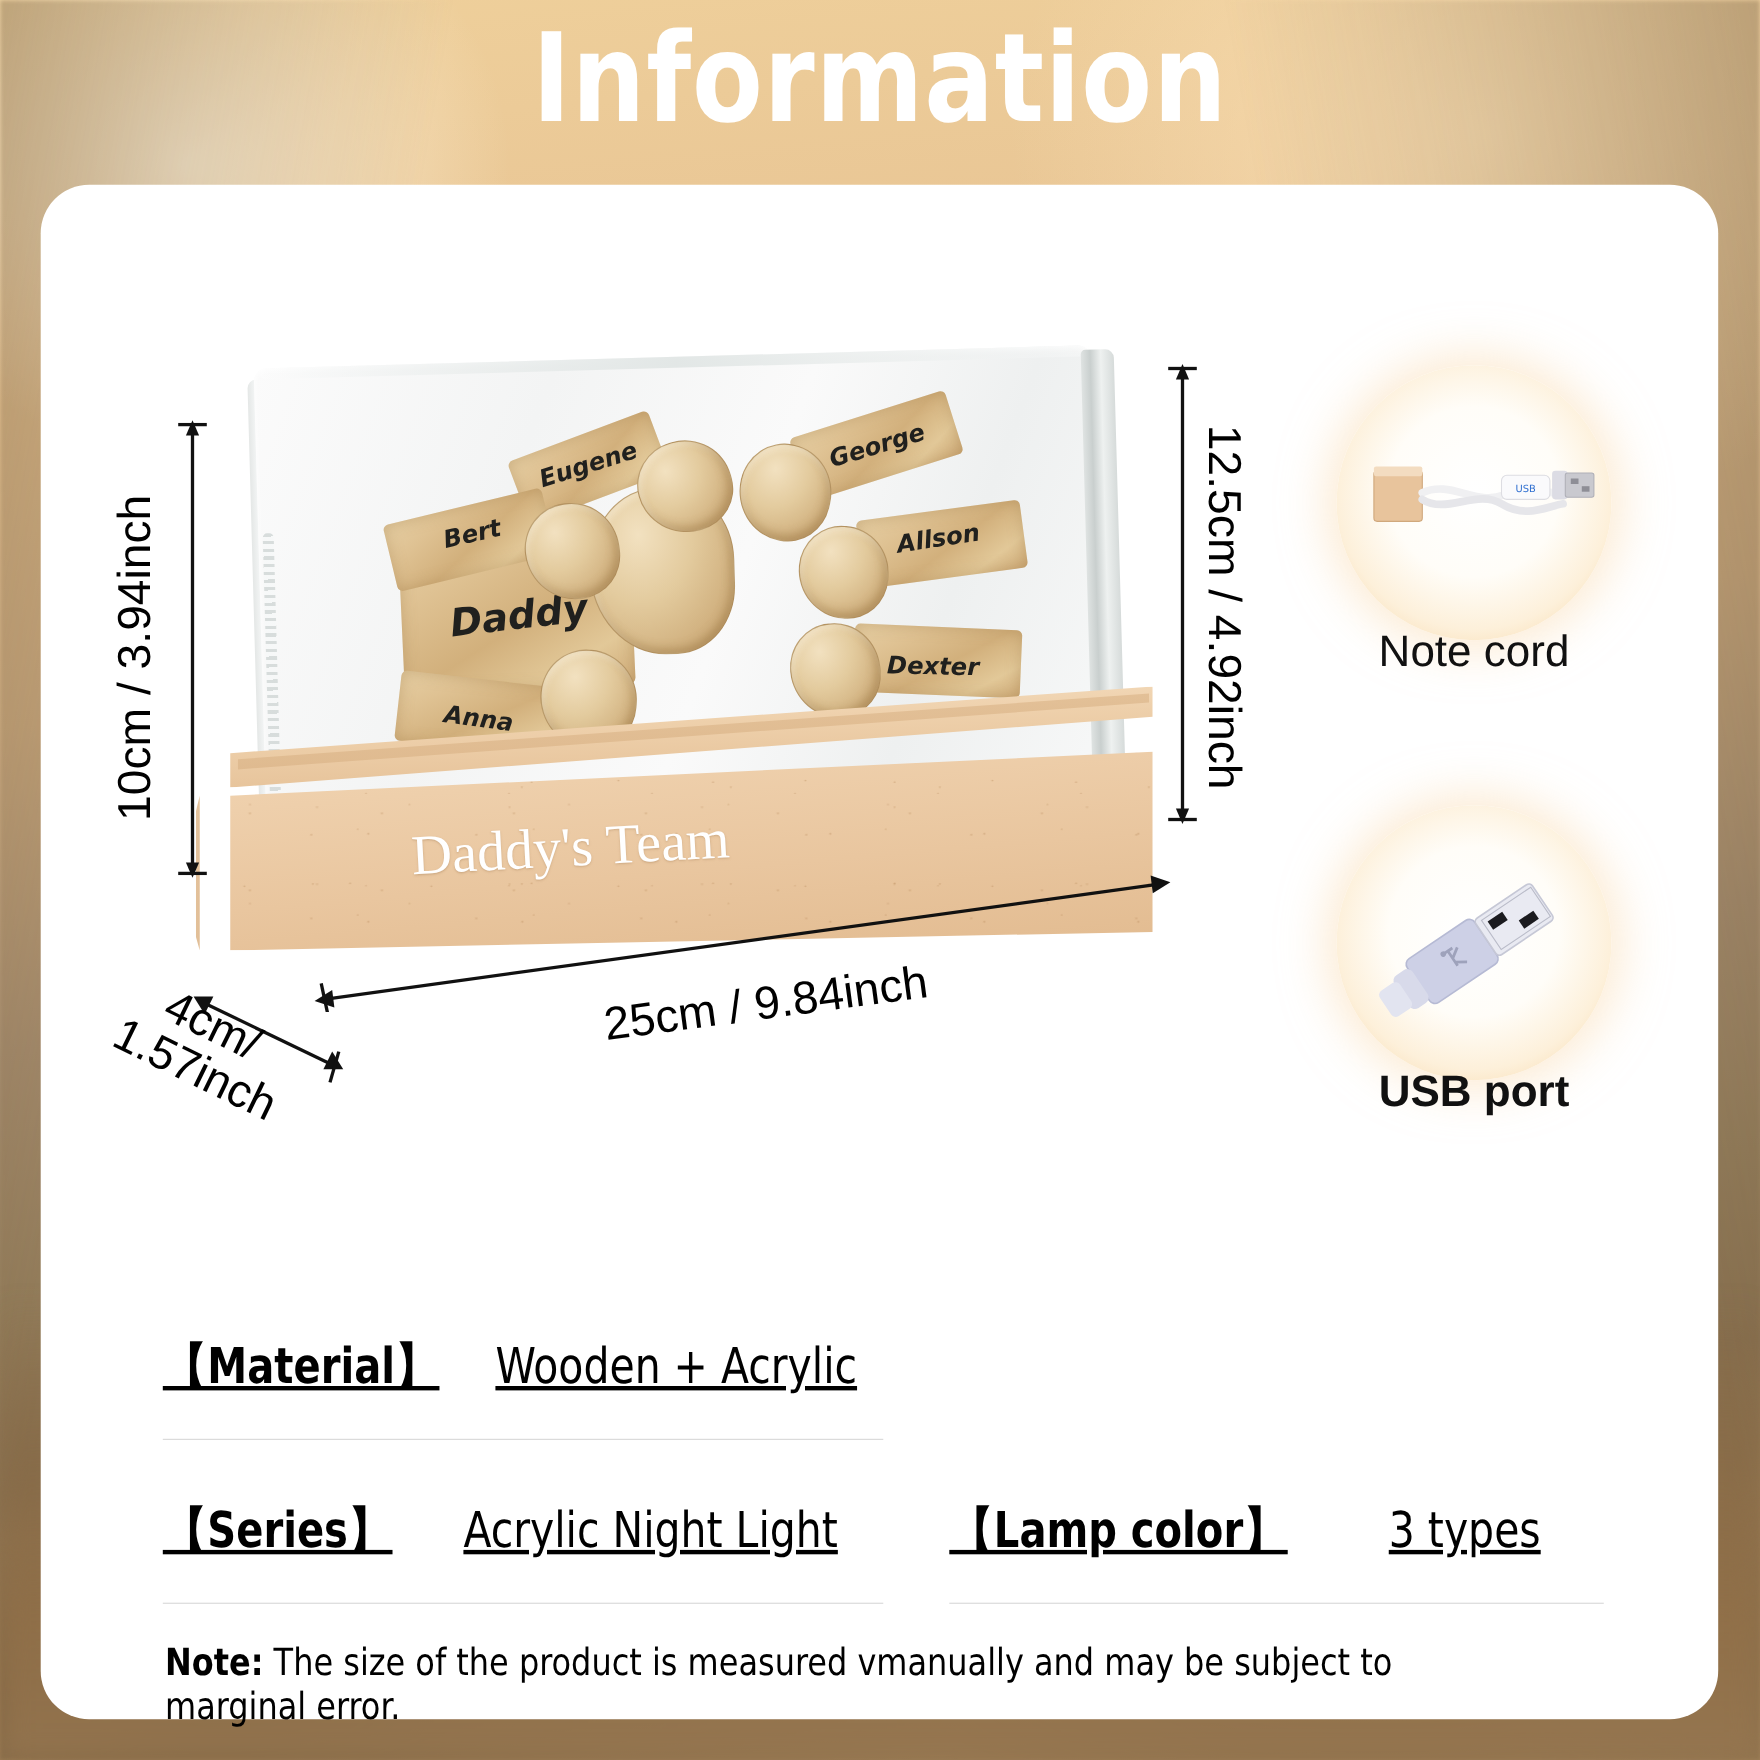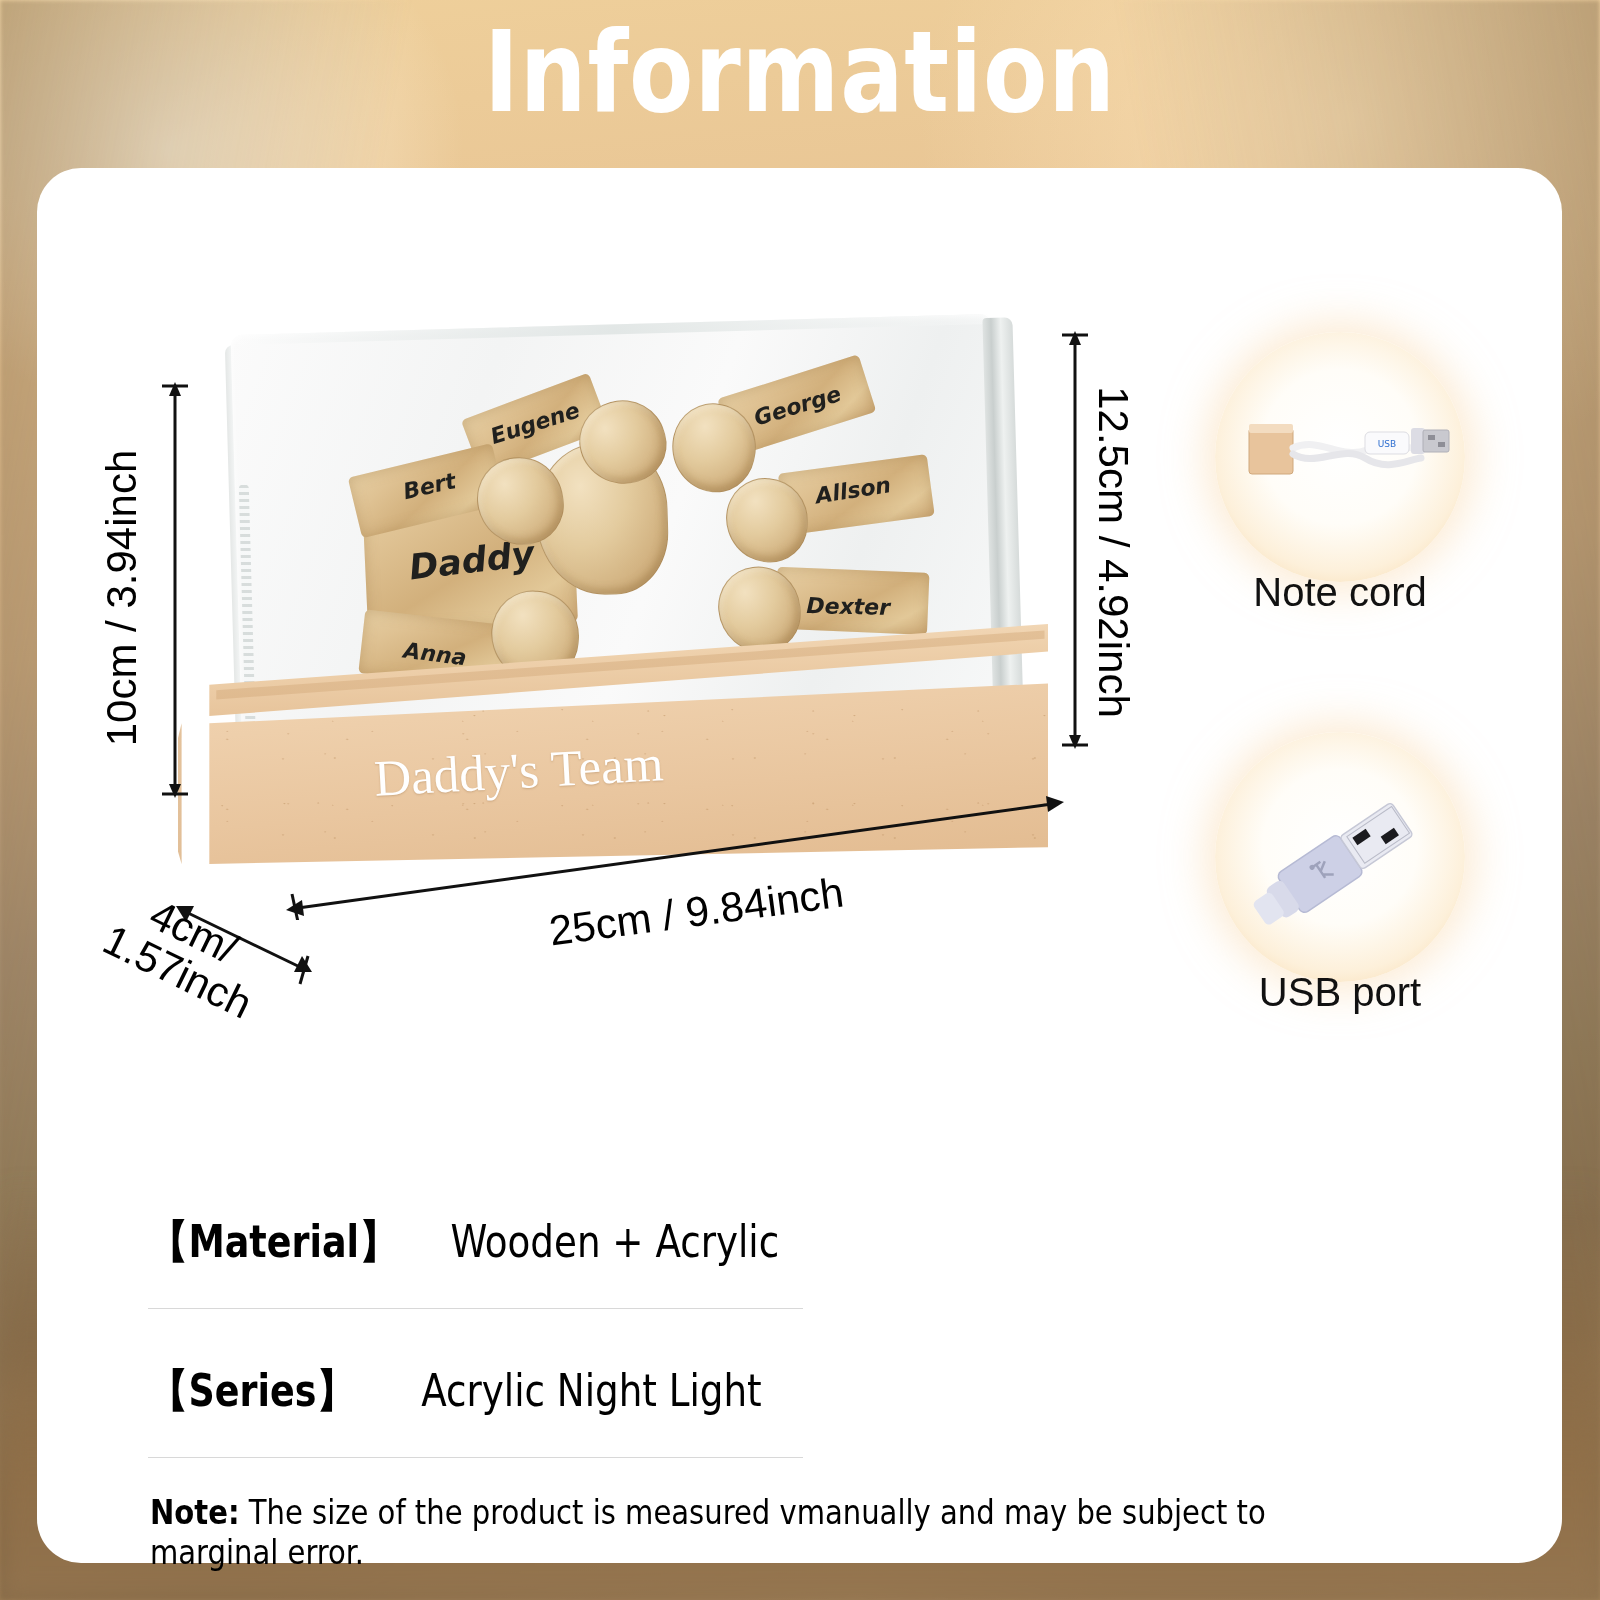--- a/index.html
+++ b/index.html
@@ -107,21 +107,21 @@
   .dimtext{position:absolute;color:#000;font-family:"Liberation Sans","DejaVu Sans",sans-serif;
     font-size:40px;white-space:nowrap;}
   
   .acc{position:absolute;width:250px;height:250px;border-radius:50%;
     background:radial-gradient(circle at 50% 46%, #ffffff 0%, #fffdf8 42%, #fdf0da 68%, #f8ddb4 86%, #f3cf9c 100%);
     box-shadow:0 0 42px 10px rgba(250,219,176,.55);}
   .acclabel{position:absolute;width:320px;text-align:center;color:#111;font-size:40px;
     font-family:"Liberation Sans","DejaVu Sans",sans-serif;}
   
   #specs{position:absolute;left:148px;top:1212px;width:1310px;}
-  .specrow{display:flex;}
+  .specrow{display:flex;text-decoration:underline;}
   .speccell{width:50%;box-sizing:border-box;}
   .speccell.right{padding-left:60px;}
   .cellinner{display:flex;align-items:baseline;height:96px;}
   .speckey{font-weight:bold;font-size:45px;color:#000;white-space:nowrap;
     font-family:"DejaVu Sans Condensed","Liberation Sans Narrow","Liberation Sans",sans-serif;
     transform:scaleX(.9);transform-origin:left;}
   .specval{flex:1;text-align:center;font-size:45px;color:#000;white-space:nowrap;
     font-family:"DejaVu Sans Condensed","Liberation Sans Narrow","Liberation Sans",sans-serif;
     transform:scaleX(.92);}
   .specdiv{height:1px;background:#d8d8d8;margin:0 0 0 0;}
@@ -253,38 +253,45 @@
       <rect x="146" y="116" width="16" height="9" fill="#1b1b1f"></rect>
       <rect x="170" y="131" width="16" height="9" fill="#1b1b1f"></rect>
       <rect x="142" y="112" width="54" height="32" fill="none" stroke="#b9bbc8" stroke-width="1"></rect>
       <path d="M96 118 l10 0 M101 118 l0 16 M101 126 l9 -6 M101 130 l9 6" stroke="#9ea2bb" stroke-width="2.5" fill="none"></path>
       <circle cx="96" cy="118" r="2.5" fill="#9ea2bb"></circle>
       <rect x="44" y="110" width="20" height="36" rx="6" fill="#d8daea"></rect>
       <rect x="26" y="114" width="22" height="28" rx="5" fill="#e2e4f0"></rect>
     </g>
   </svg>
 </div>
-<div class="acclabel" style="left:1180px;top:970px;">USB port</div>
+<div class="acclabel" style="left:1180px;top:970px;font-weight:bold;">USB port</div>
 
 <div id="specs">
   <div class="specrow">
     <div class="speccell">
       <div class="cellinner">
         <span class="speckey">【Material】</span>
         <span class="specval">Wooden + Acrylic</span>
       </div>
       <div class="specdiv"></div>
     </div>
   </div>
   <div class="specrow" style="margin-top:52px;">
     <div class="speccell">
       <div class="cellinner">
         <span class="speckey">【Series】</span>
         <span class="specval">Acrylic Night Light</span>
       </div>
       <div class="specdiv"></div>
     </div>
+    <div class="speccell right">
+      <div class="cellinner">
+        <span class="speckey">【Lamp color】</span>
+        <span class="specval">3 types</span>
+      </div>
+      <div class="specdiv"></div>
+    </div>
   </div>
 </div>
 
 <div id="note">
   <b>Note:</b><span> The size of the product is measured vmanually and may be subject to marginal error.</span>
 </div>
 
 </body></html>

